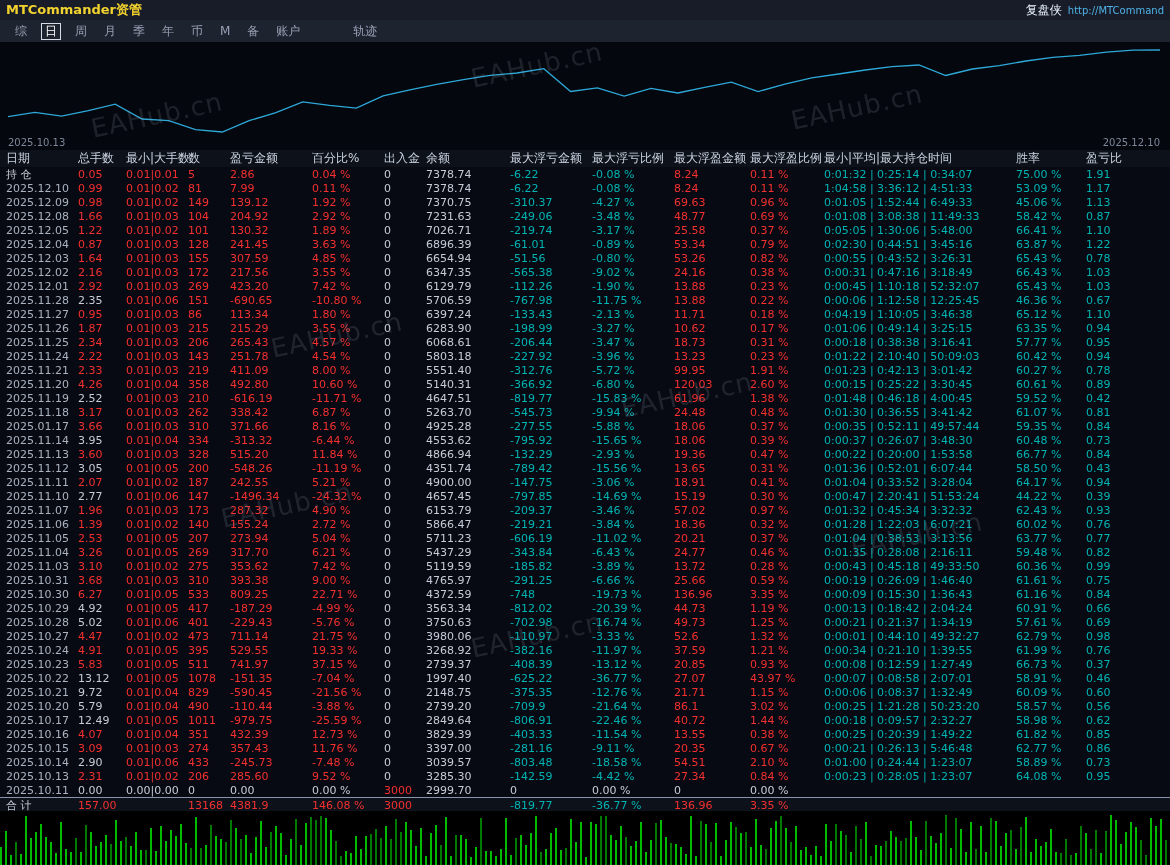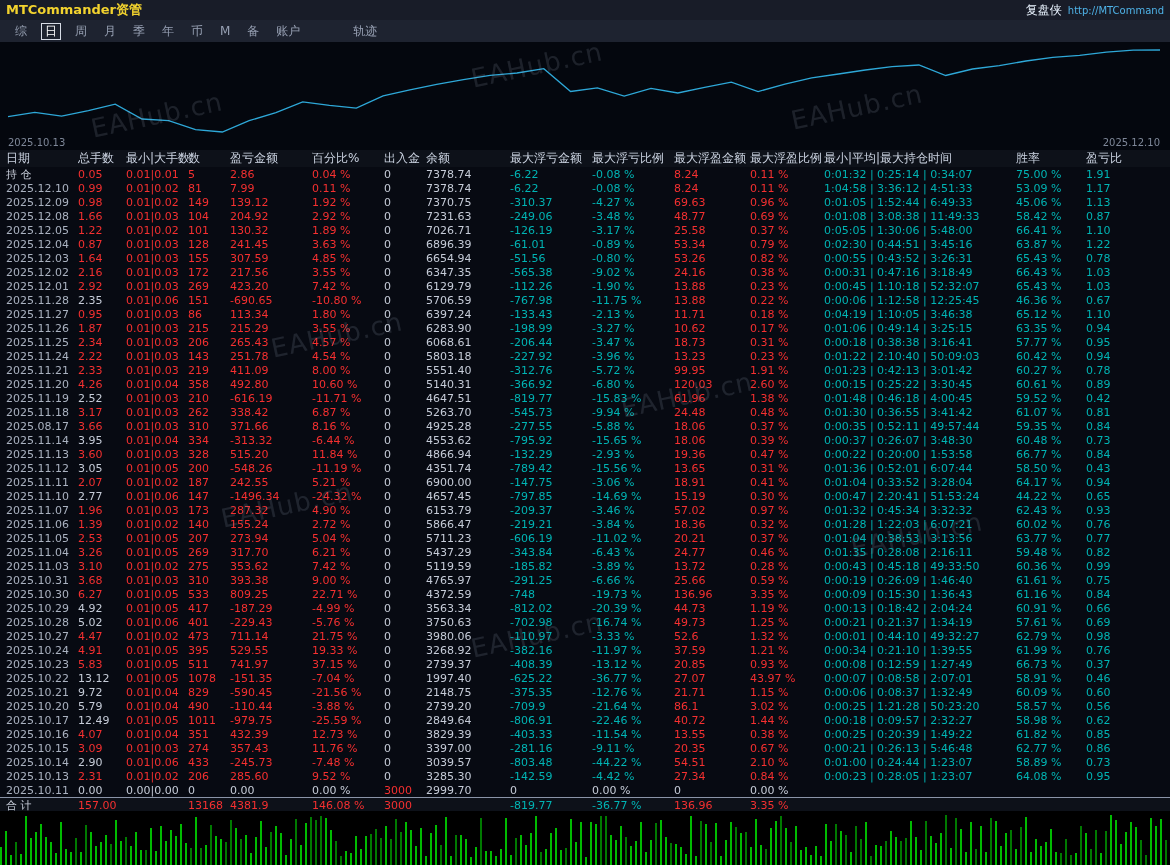--- a/index.html
+++ b/index.html
@@ -150,21 +150,21 @@
       </div>
       <div class="row">
         <span class="cell date">2025.12.05</span>
         <span class="cell red">1.22</span>
         <span class="cell red">0.01|0.02</span>
         <span class="cell red">101</span>
         <span class="cell red">130.32</span>
         <span class="cell red">1.89 %</span>
         <span class="cell white">0</span>
         <span class="cell white">7026.71</span>
-        <span class="cell cyan">-126.19</span>
+        <span class="cell cyan">-219.74</span>
         <span class="cell cyan">-3.17 %</span>
         <span class="cell red">25.58</span>
         <span class="cell red">0.37 %</span>
         <span class="cell cyan">0:05:05 | 1:30:06 | 5:48:00</span>
         <span class="cell cyan">66.41 %</span>
         <span class="cell cyan">1.10</span>
       </div>
       <div class="row">
         <span class="cell date">2025.12.04</span>
         <span class="cell red">0.87</span>
@@ -380,21 +380,21 @@
         <span class="cell white">5263.70</span>
         <span class="cell cyan">-545.73</span>
         <span class="cell cyan">-9.94 %</span>
         <span class="cell red">24.48</span>
         <span class="cell red">0.48 %</span>
         <span class="cell cyan">0:01:30 | 0:36:55 | 3:41:42</span>
         <span class="cell cyan">61.07 %</span>
         <span class="cell cyan">0.81</span>
       </div>
       <div class="row">
-        <span class="cell date">2025.08.17</span>
+        <span class="cell date">2025.01.17</span>
         <span class="cell red">3.66</span>
         <span class="cell red">0.01|0.03</span>
         <span class="cell red">310</span>
         <span class="cell red">371.66</span>
         <span class="cell red">8.16 %</span>
         <span class="cell white">0</span>
         <span class="cell white">4925.28</span>
         <span class="cell cyan">-277.55</span>
         <span class="cell cyan">-5.88 %</span>
         <span class="cell red">18.06</span>
@@ -455,21 +455,21 @@
         <span class="cell cyan">0.43</span>
       </div>
       <div class="row">
         <span class="cell date">2025.11.11</span>
         <span class="cell red">2.07</span>
         <span class="cell red">0.01|0.02</span>
         <span class="cell red">187</span>
         <span class="cell red">242.55</span>
         <span class="cell red">5.21 %</span>
         <span class="cell white">0</span>
-        <span class="cell white">6900.00</span>
+        <span class="cell white">4900.00</span>
         <span class="cell cyan">-147.75</span>
         <span class="cell cyan">-3.06 %</span>
         <span class="cell red">18.91</span>
         <span class="cell red">0.41 %</span>
         <span class="cell cyan">0:01:04 | 0:33:52 | 3:28:04</span>
         <span class="cell cyan">64.17 %</span>
         <span class="cell cyan">0.94</span>
       </div>
       <div class="row">
         <span class="cell date">2025.11.10</span>
@@ -479,21 +479,21 @@
         <span class="cell red">-1496.34</span>
         <span class="cell red">-24.32 %</span>
         <span class="cell white">0</span>
         <span class="cell white">4657.45</span>
         <span class="cell cyan">-797.85</span>
         <span class="cell cyan">-14.69 %</span>
         <span class="cell red">15.19</span>
         <span class="cell red">0.30 %</span>
         <span class="cell cyan">0:00:47 | 2:20:41 | 51:53:24</span>
         <span class="cell cyan">44.22 %</span>
-        <span class="cell cyan">0.65</span>
+        <span class="cell cyan">0.39</span>
       </div>
       <div class="row">
         <span class="cell date">2025.11.07</span>
         <span class="cell red">1.96</span>
         <span class="cell red">0.01|0.03</span>
         <span class="cell red">173</span>
         <span class="cell red">287.32</span>
         <span class="cell red">4.90 %</span>
         <span class="cell white">0</span>
         <span class="cell white">6153.79</span>
@@ -797,21 +797,21 @@
       <div class="row">
         <span class="cell date">2025.10.14</span>
         <span class="cell white">2.90</span>
         <span class="cell red">0.01|0.06</span>
         <span class="cell red">433</span>
         <span class="cell red">-245.73</span>
         <span class="cell red">-7.48 %</span>
         <span class="cell white">0</span>
         <span class="cell white">3039.57</span>
         <span class="cell cyan">-803.48</span>
-        <span class="cell cyan">-44.22 %</span>
+        <span class="cell cyan">-18.58 %</span>
         <span class="cell red">54.51</span>
         <span class="cell red">2.10 %</span>
         <span class="cell cyan">0:01:00 | 0:24:44 | 1:23:07</span>
         <span class="cell cyan">58.89 %</span>
         <span class="cell cyan">0.73</span>
       </div>
       <div class="row">
         <span class="cell date">2025.10.13</span>
         <span class="cell red">2.31</span>
         <span class="cell red">0.01|0.02</span>

